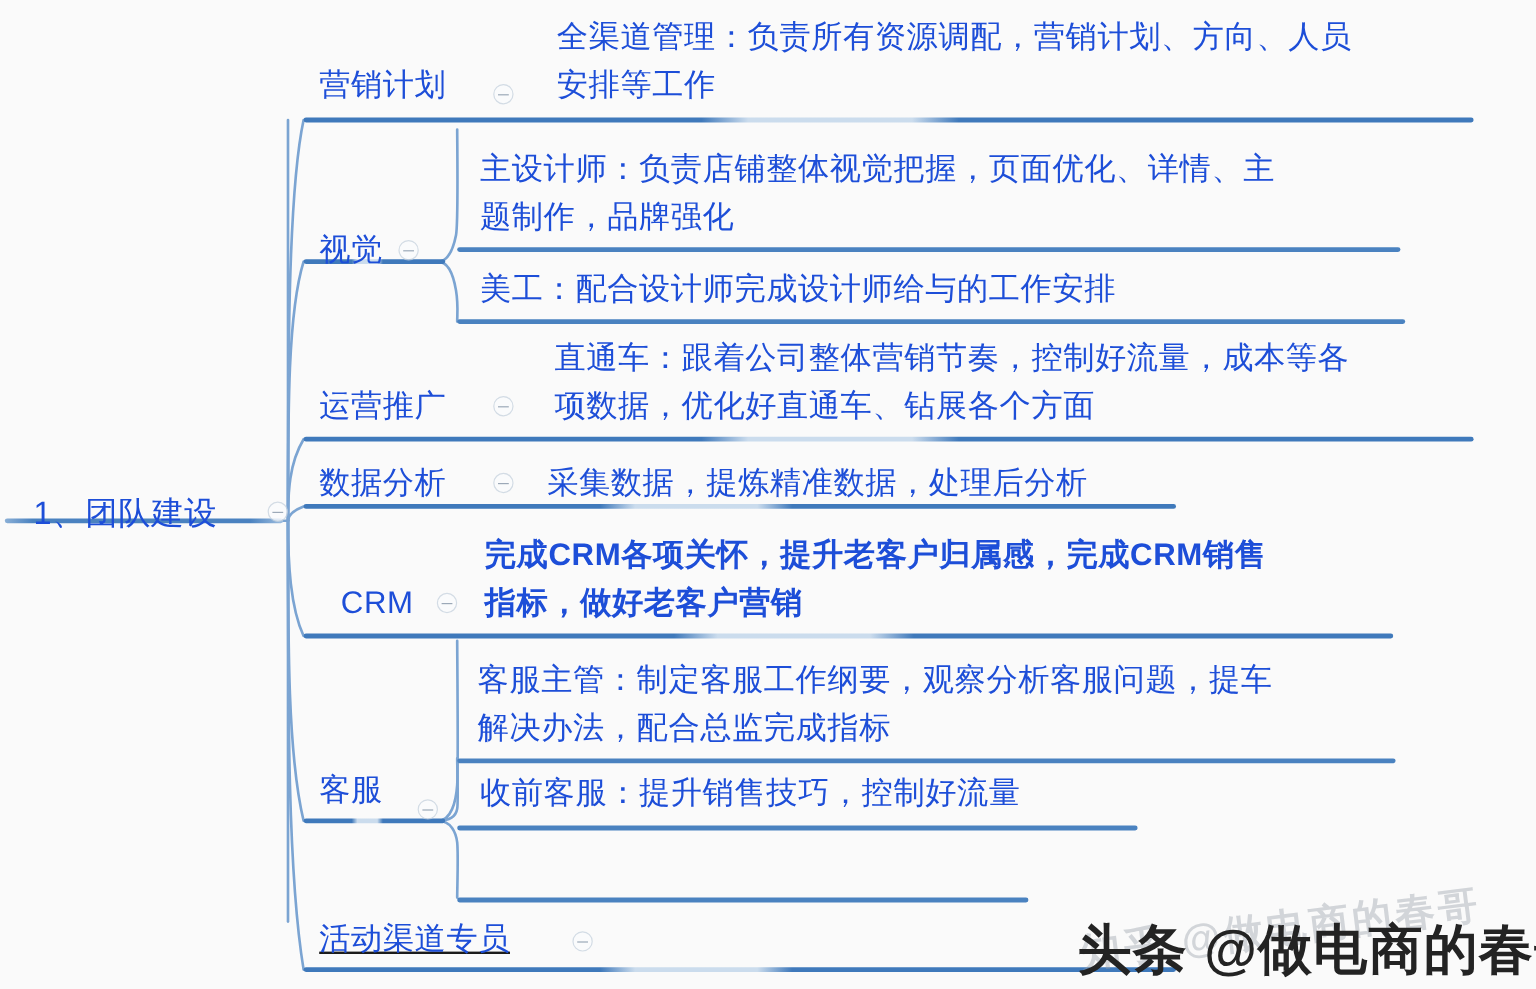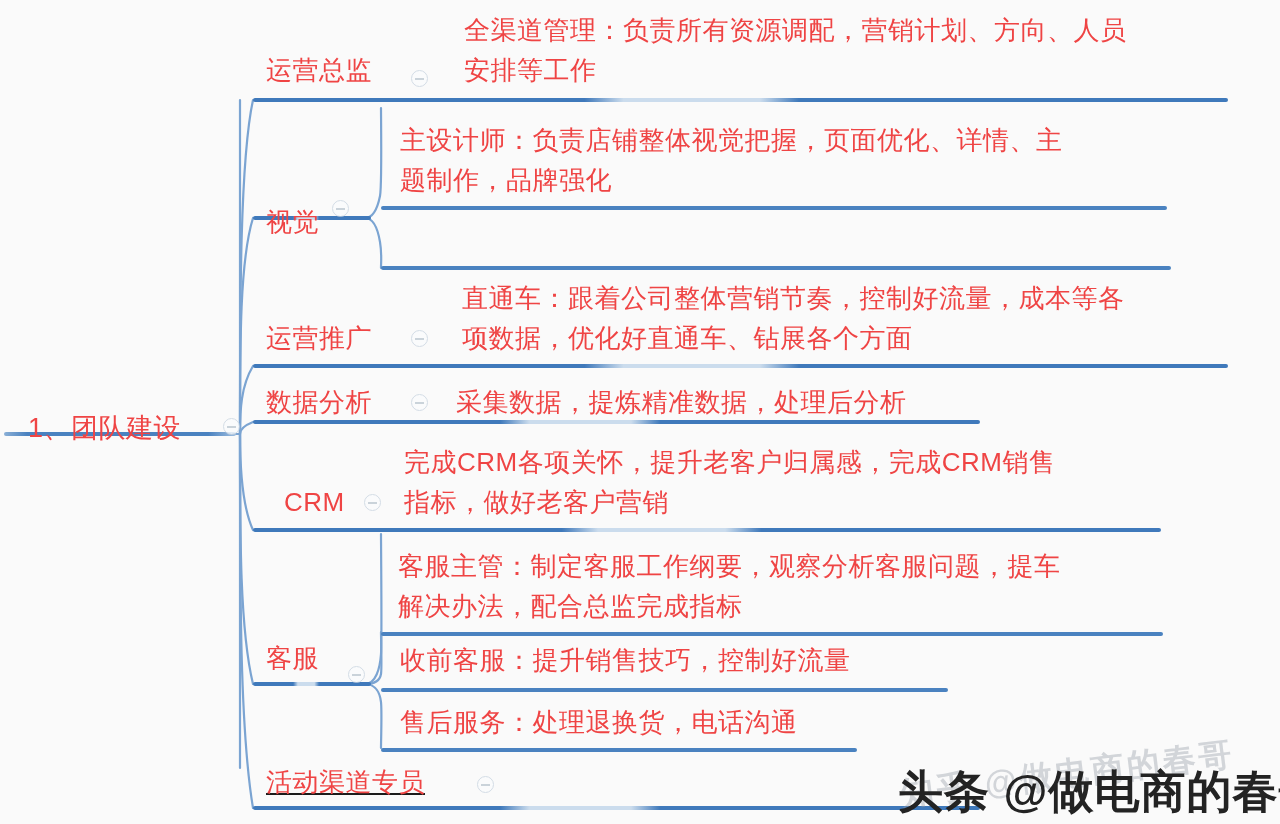--- a/index.html
+++ b/index.html
@@ -37,21 +37,21 @@
   .node {
     position: absolute;
     z-index: 3;
     box-sizing: border-box;
     white-space: nowrap;
   }
   .node-label {
     font-size: 26px;
     line-height: 40px;
     letter-spacing: 0.5px;
-    color: #ef4444;
+    color: #1d4ed8;
     white-space: pre-line;
   }
   .node-label.wrap {
     white-space: pre-line;
   }
   .root .node-label {
     font-size: 27px;
   }
   
   .bar {
@@ -154,42 +154,45 @@
     </g>
   </svg>
 
   <div class="node root" style="left:28px; top:408px;">
     <div class="node-label">1、团队建设</div>
   </div>
   <div class="bar root-bar" style="left:4px; top:432px; width:232px;"></div>
   <div class="toggle faint" style="left:223px; top:418px;"></div>
 
   <div class="node" style="left:266px; top:50px;">
-    <div class="node-label">运营总监</div>
+    <div class="node-label">营销计划</div>
   </div>
   <div class="bar" style="left:253px; top:98px; width:975px;"></div>
   <div class="toggle faint" style="left:411px; top:70px;"></div>
 
   <div class="node" style="left:464px; top:10px;">
     <div class="node-label wrap">全渠道管理：负责所有资源调配，营销计划、方向、人员
 安排等工作</div>
   </div>
 
-  <div class="node" style="left:266px; top:202px;">
+  <div class="node" style="left:266px; top:188px;">
     <div class="node-label">视觉</div>
   </div>
   <div class="bar" style="left:253px; top:216px; width:118px;"></div>
   <div class="toggle faint" style="left:332px; top:200px;"></div>
 
   <div class="node" style="left:400px; top:120px;">
     <div class="node-label wrap">主设计师：负责店铺整体视觉把握，页面优化、详情、主
 题制作，品牌强化</div>
   </div>
   <div class="bar solid" style="left:381px; top:206px; width:786px;"></div>
 
+  <div class="node" style="left:400px; top:220px;">
+    <div class="node-label">美工：配合设计师完成设计师给与的工作安排</div>
+  </div>
   <div class="bar solid" style="left:381px; top:266px; width:790px;"></div>
 
   <div class="node" style="left:266px; top:318px;">
     <div class="node-label">运营推广</div>
   </div>
   <div class="bar" style="left:253px; top:364px; width:975px;"></div>
   <div class="toggle faint" style="left:411px; top:330px;"></div>
 
   <div class="node" style="left:266px; top:382px;">
     <div class="node-label">数据分析</div>
@@ -205,21 +208,21 @@
   <div class="node" style="left:456px; top:382px;">
     <div class="node-label">采集数据，提炼精准数据，处理后分析</div>
   </div>
 
   <div class="node" style="left:266px; top:482px;margin-left:18px;">
     <div class="node-label">CRM</div>
   </div>
   <div class="bar" style="left:253px; top:528px; width:908px;"></div>
   <div class="toggle faint" style="left:364px; top:494px;"></div>
 
-  <div class="node" style="left:404px; top:442px;">
+  <div class="node" style="left:404px; top:442px;font-weight:bold;">
     <div class="node-label wrap">完成CRM各项关怀，提升老客户归属感，完成CRM销售
 指标，做好老客户营销</div>
   </div>
 
   <div class="node" style="left:266px; top:638px;">
     <div class="node-label">客服</div>
   </div>
   <div class="bar" style="left:253px; top:682px; width:118px;"></div>
   <div class="toggle faint" style="left:348px; top:666px;"></div>
 
@@ -227,23 +230,20 @@
     <div class="node-label wrap">客服主管：制定客服工作纲要，观察分析客服问题，提车
 解决办法，配合总监完成指标</div>
   </div>
   <div class="bar solid" style="left:381px; top:632px; width:782px;"></div>
 
   <div class="node" style="left:400px; top:640px;">
     <div class="node-label">收前客服：提升销售技巧，控制好流量</div>
   </div>
   <div class="bar solid" style="left:381px; top:688px; width:567px;"></div>
 
-  <div class="node" style="left:400px; top:702px;">
-    <div class="node-label">售后服务：处理退换货，电话沟通</div>
-  </div>
   <div class="bar solid" style="left:381px; top:748px; width:476px;"></div>
 
   <div class="node" style="left:266px; top:762px;text-decoration:underline;">
     <div class="node-label">活动渠道专员</div>
   </div>
   <div class="bar" style="left:253px; top:806px; width:727px;"></div>
   <div class="toggle faint" style="left:477px; top:776px;"></div>
 
 
   <div class="watermark" id="wm-zhihu">知乎 @做电商的春哥</div>

